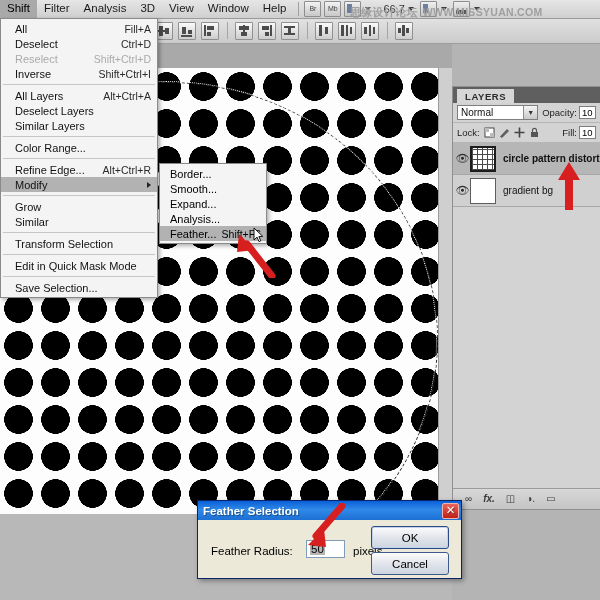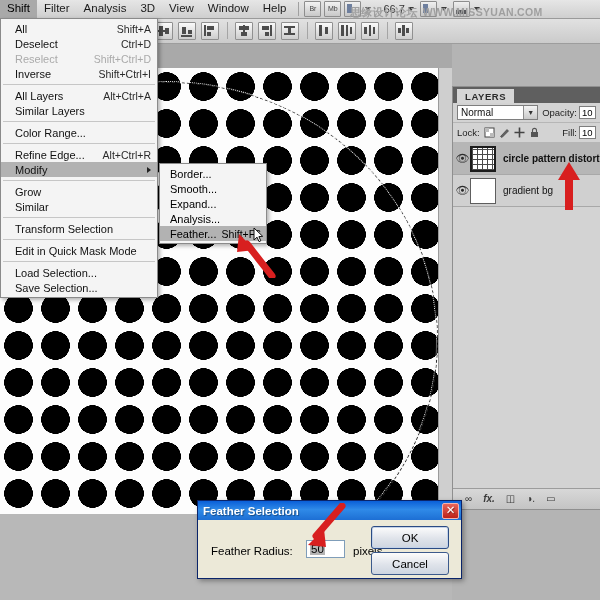--- a/index.html
+++ b/index.html
@@ -357,40 +357,44 @@
   </div>
 
   <div class="wm">
     <span class="cn">思缘设计论坛</span>
     <span>WWW.MISSYUAN.COM</span>
   </div>
 
   <div class="menu">
     <div class="row">
         <span class="txt">All</span>
-        <span class="acc">Shift+A</span>
+        <span class="acc">Fill+A</span>
       </div>
     <div class="row">
         <span class="txt">Deselect</span>
         <span class="acc">Ctrl+D</span>
       </div>
     <div class="row disabled">
         <span class="txt">Reselect</span>
         <span class="acc">Shift+Ctrl+D</span>
       </div>
     <div class="row">
         <span class="txt">Inverse</span>
         <span class="acc">Shift+Ctrl+I</span>
       </div>
     <div class="sep"></div>
     <div class="row">
         <span class="txt">All Layers</span>
         <span class="acc">Alt+Ctrl+A</span>
       </div>
     <div class="row">
+        <span class="txt">Deselect Layers</span>
+        <span class="acc"></span>
+      </div>
+    <div class="row">
         <span class="txt">Similar Layers</span>
         <span class="acc"></span>
       </div>
     <div class="sep"></div>
     <div class="row">
         <span class="txt">Color Range...</span>
         <span class="acc"></span>
       </div>
     <div class="sep"></div>
     <div class="row">
@@ -414,24 +418,20 @@
     <div class="row">
         <span class="txt">Transform Selection</span>
         <span class="acc"></span>
       </div>
     <div class="sep"></div>
     <div class="row">
         <span class="txt">Edit in Quick Mask Mode</span>
         <span class="acc"></span>
       </div>
     <div class="sep"></div>
-    <div class="row">
-        <span class="txt">Load Selection...</span>
-        <span class="acc"></span>
-      </div>
     <div class="row">
         <span class="txt">Save Selection...</span>
         <span class="acc"></span>
       </div>
   </div>
 
   <div class="submenu">
     <div class="row">
         <span class="txt">Border...</span>
         <span class="acc"></span>

